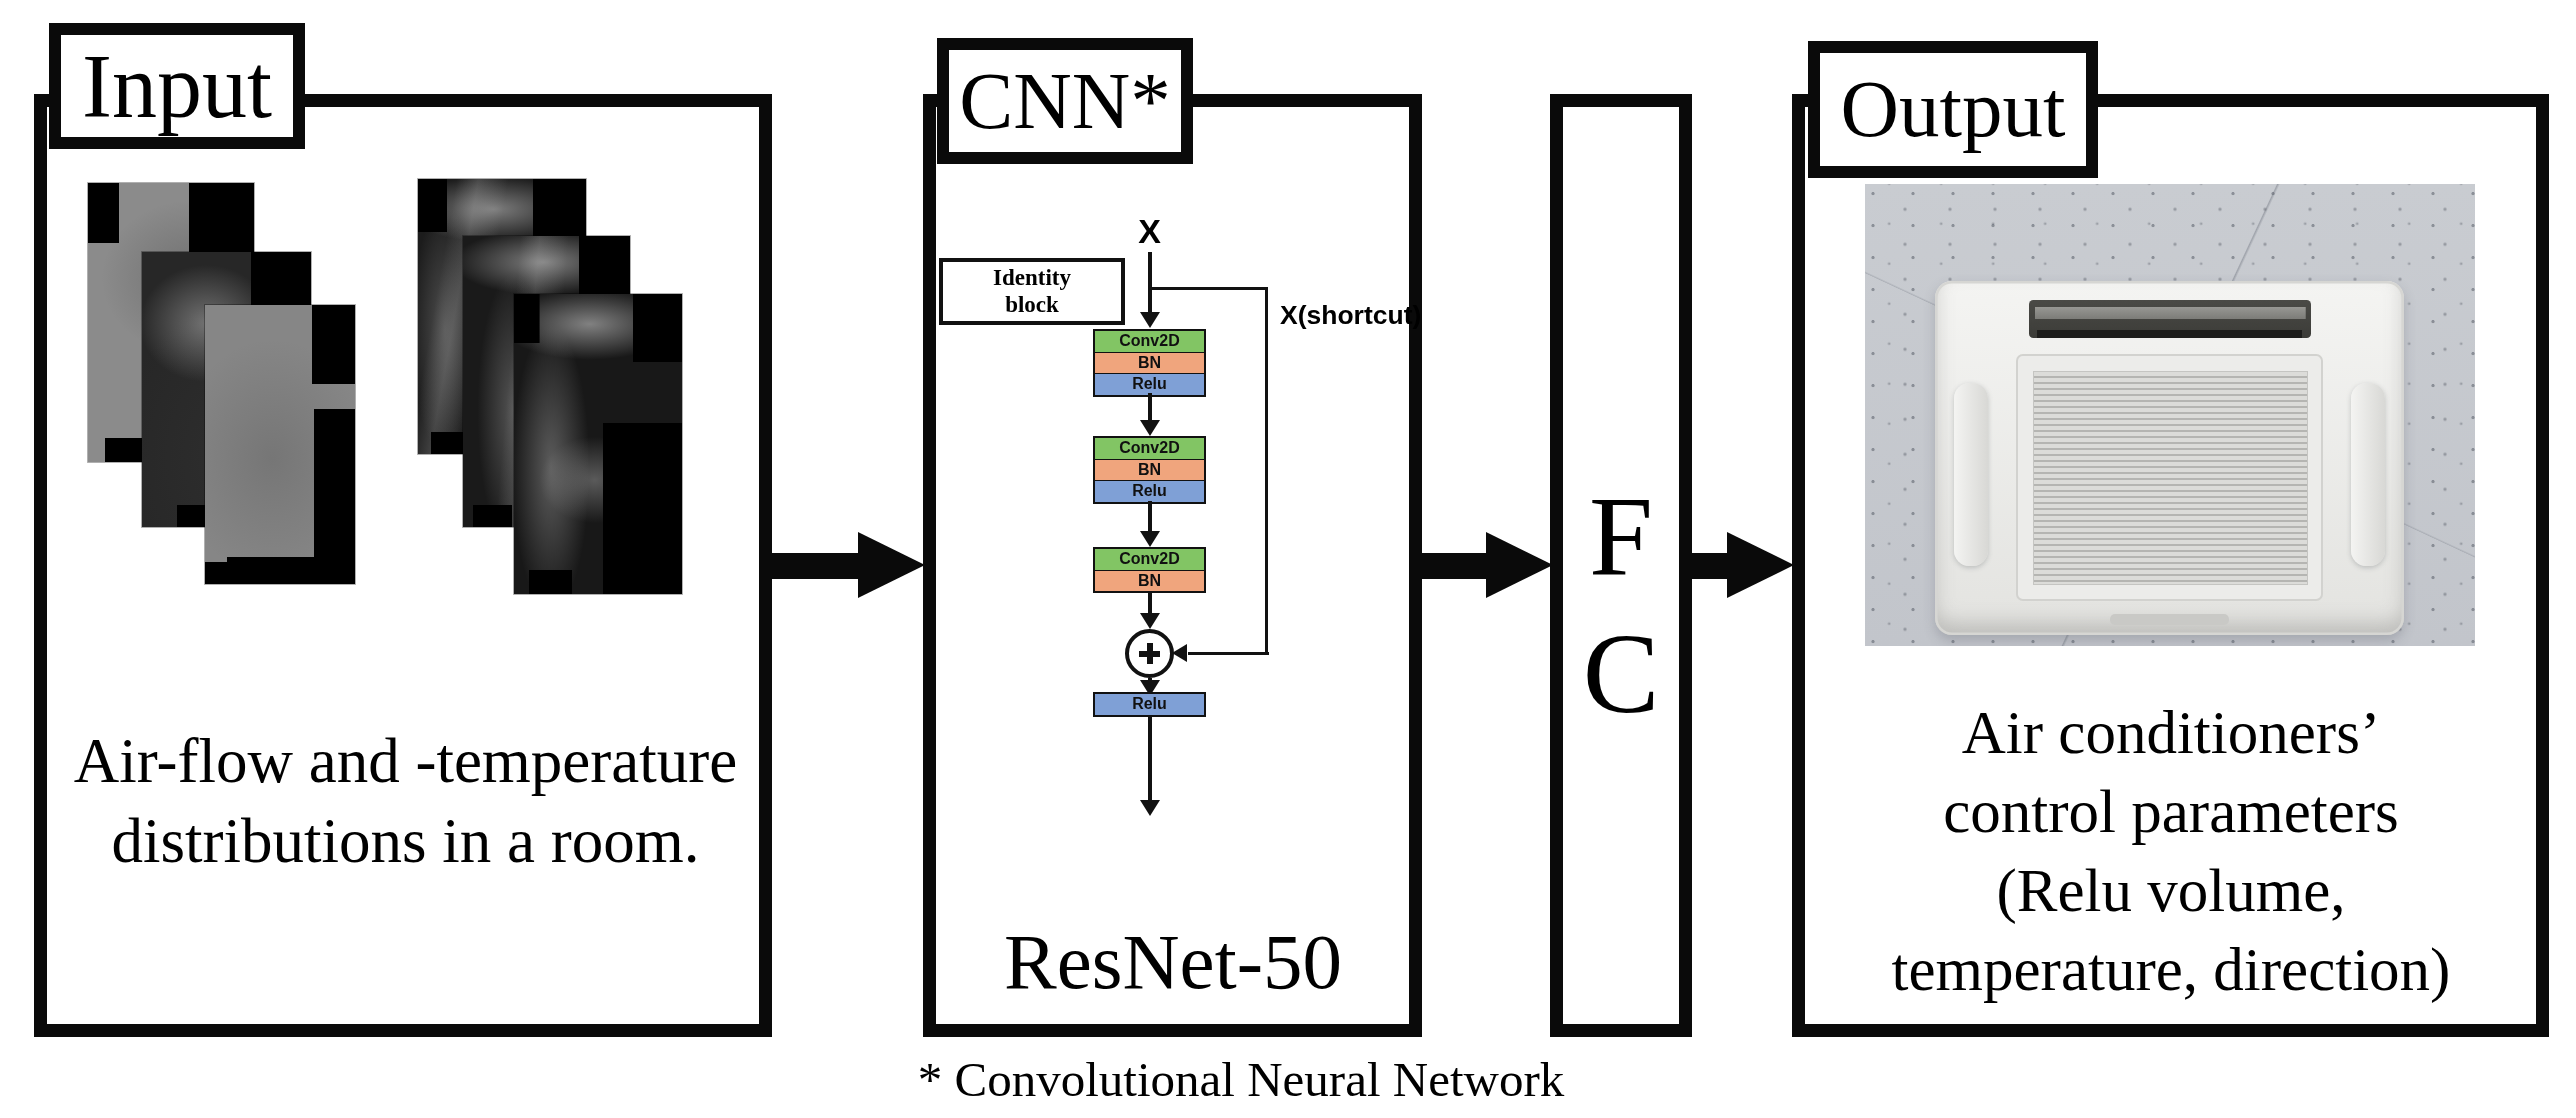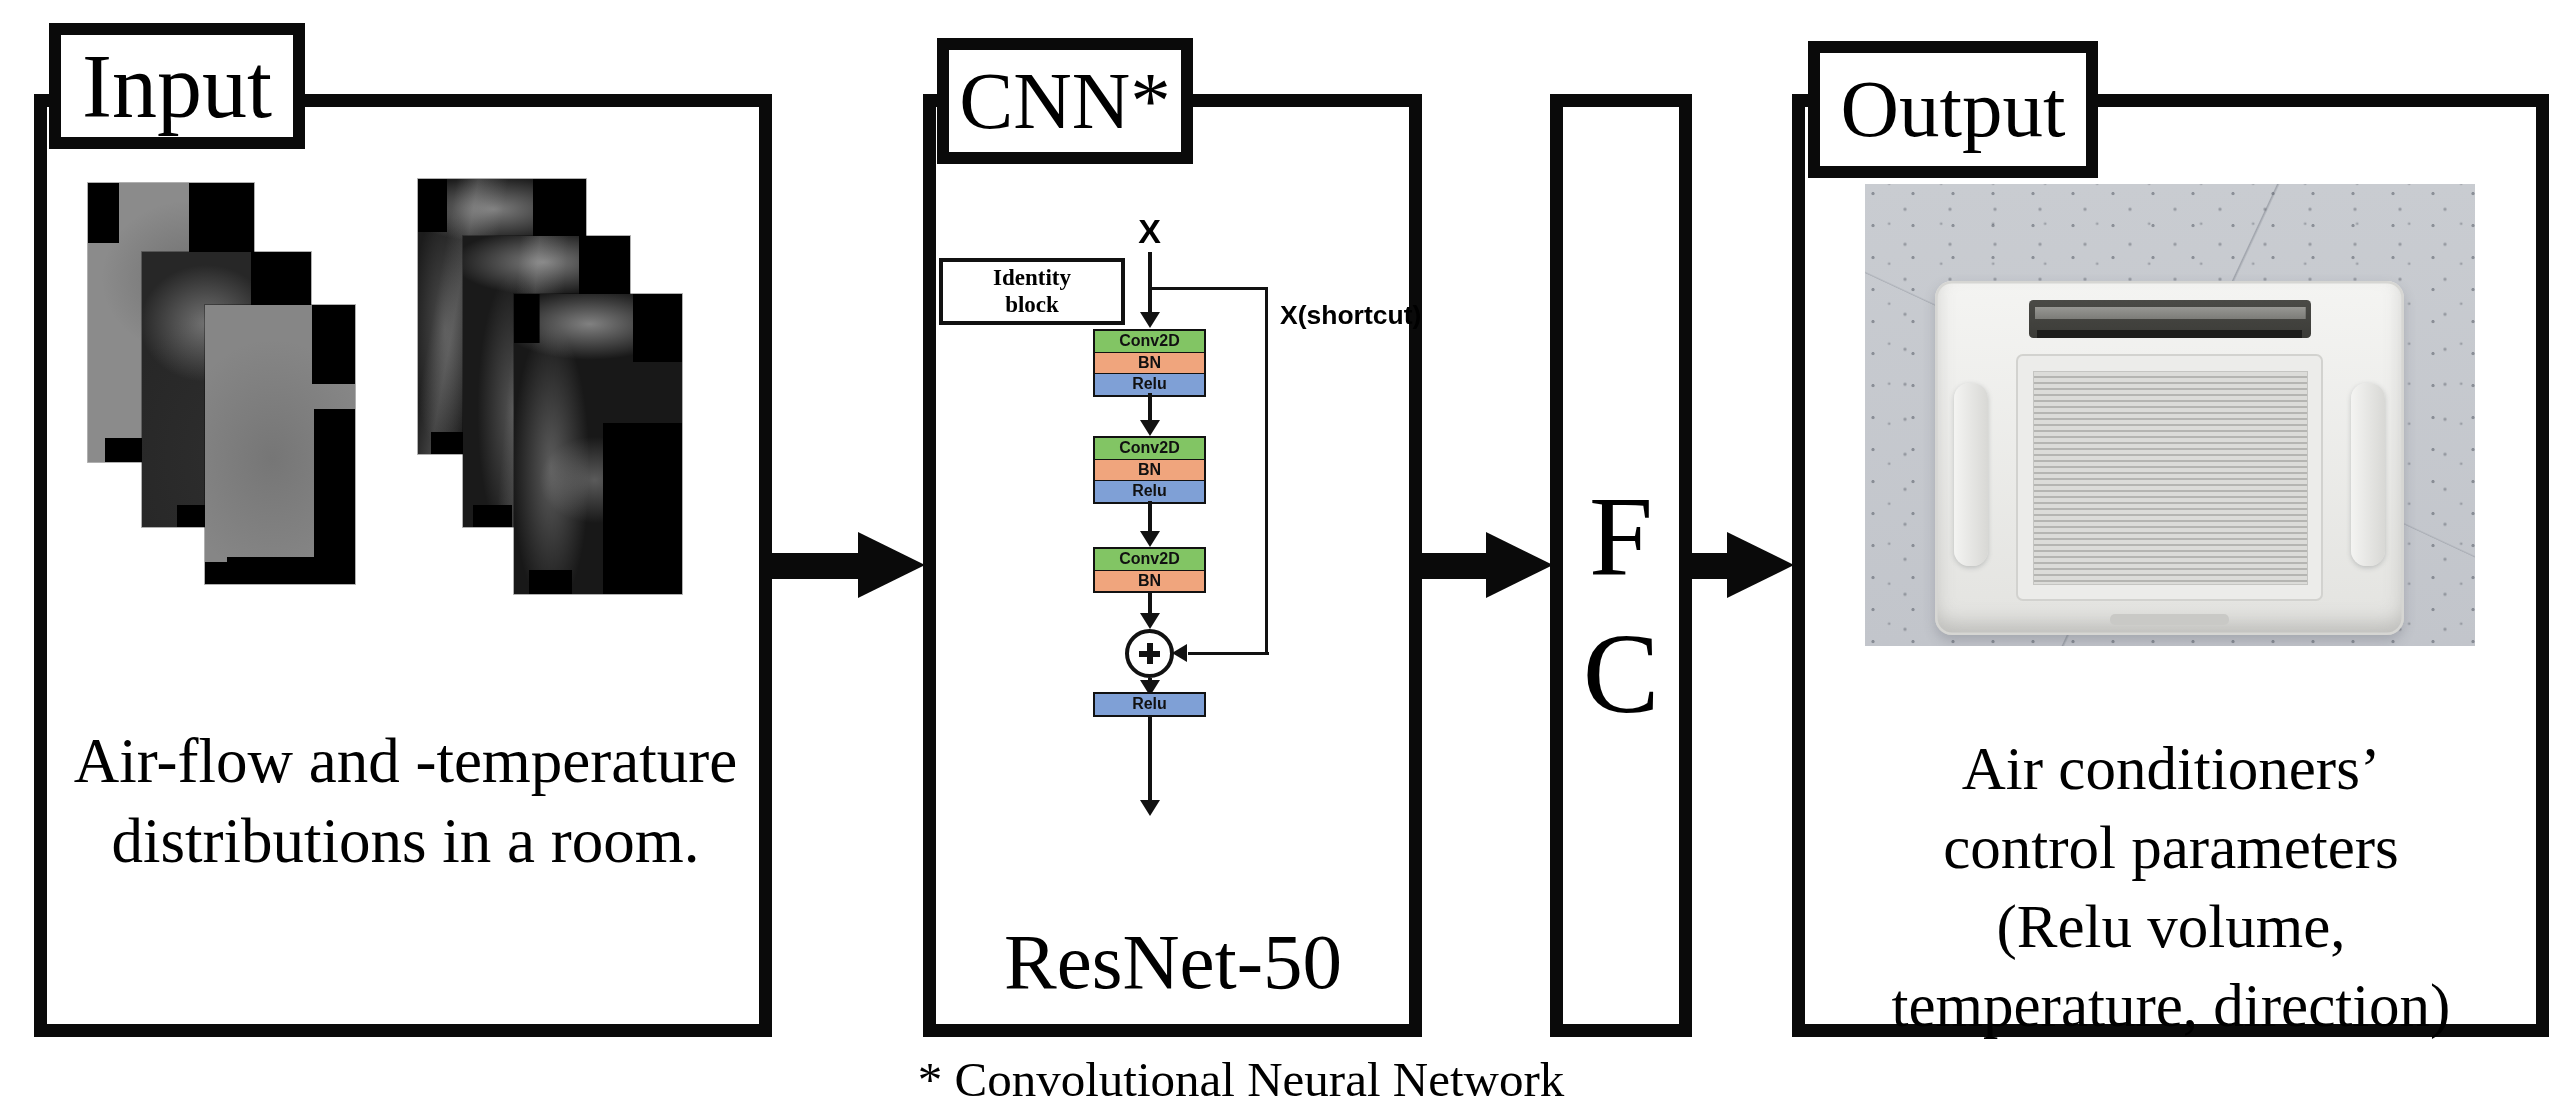--- a/index.html
+++ b/index.html
@@ -62,21 +62,21 @@
        linear-gradient(#000,#000) 100% 0/49px 68px no-repeat,
        linear-gradient(#000,#000) 100% 100%/79px 171px no-repeat,
        linear-gradient(#000,#000) 12% 100%/43px 24px no-repeat,
        radial-gradient(ellipse 128px 51px at 45% 10%, rgba(215,215,215,.55), transparent 70%),
        radial-gradient(ellipse 55px 205px at 22% 58%, rgba(175,175,175,.45), transparent 70%),
        radial-gradient(ellipse 77px 60px at 48% 62%, rgba(190,190,190,.40), transparent 72%),
        linear-gradient(#181818,#181818);}
   
   .caption{position:absolute;text-align:center;}
   .cap-input{left:47px;top:721px;width:717px;font-size:63px;line-height:80px;}
-  .cap-output{left:1800px;top:693px;width:742px;font-size:61px;line-height:79px;margin-top:36px;}
+  .cap-output{left:1800px;top:693px;width:742px;font-size:61px;line-height:79px;}
   .resnet{left:937px;top:917px;width:472px;font-size:79px;}
   .footnote{left:887px;top:1051px;width:708px;font-size:49px;}
   .fc-letters{position:absolute;left:1550px;top:468px;width:142px;text-align:center;
               font-size:115px;line-height:137px;}
   
   .sans{font-family:"Liberation Sans", sans-serif;font-weight:bold;}
   .xlab{position:absolute;left:1124px;top:212px;width:51px;text-align:center;font-size:34px;}
   .idbox{position:absolute;left:939px;top:258px;width:186px;height:67px;border:4.3px solid #111;
          box-sizing:border-box;display:flex;flex-direction:column;align-items:center;justify-content:center;
          font-size:23px;line-height:26.5px;background:#fff;font-family:Liberation Serif, serif;}

